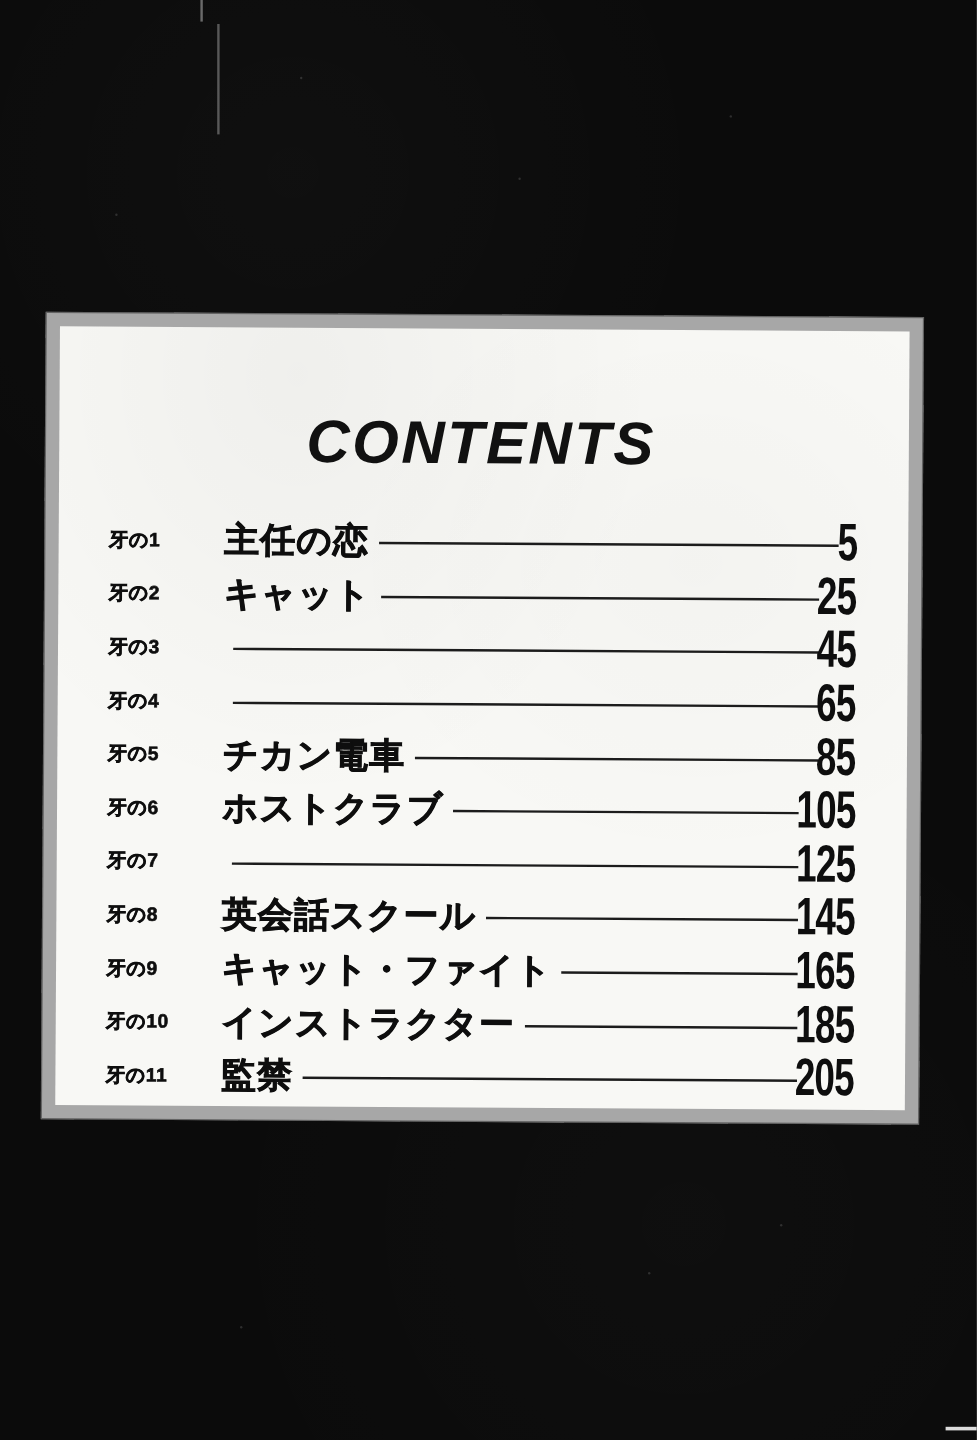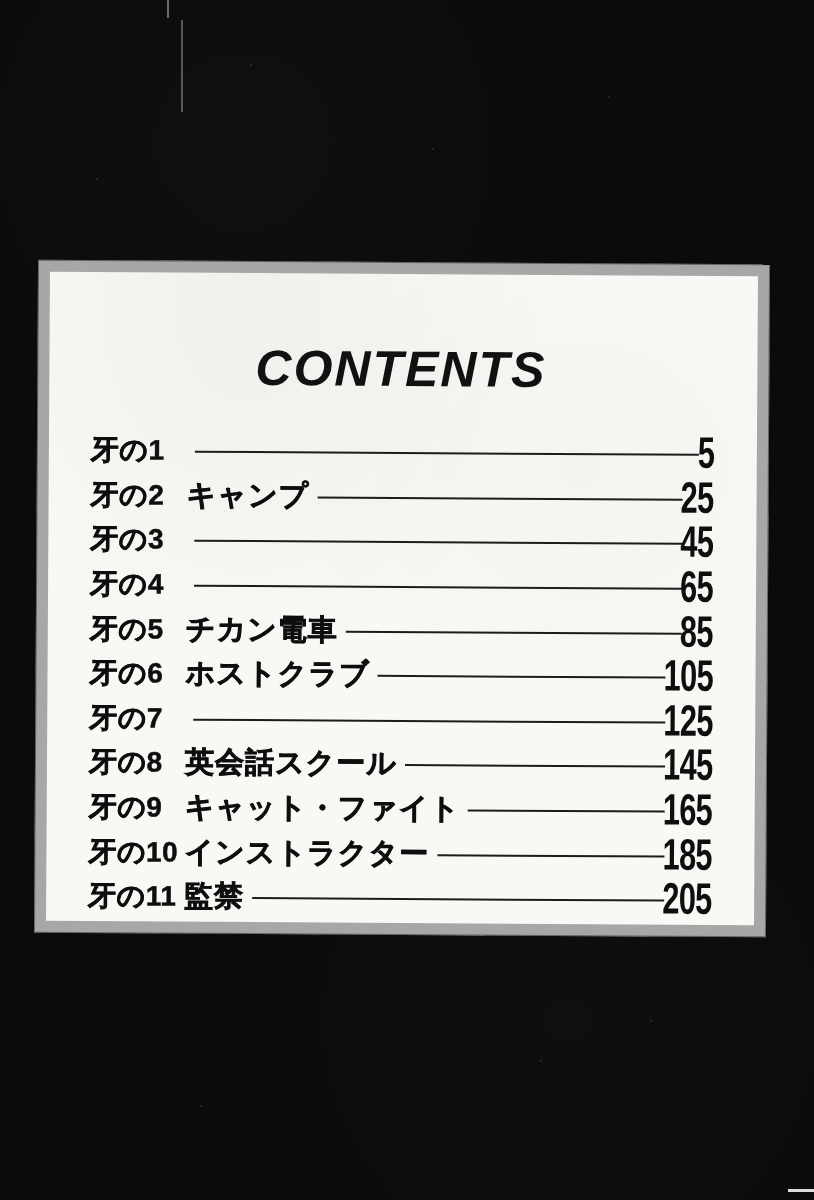--- a/index.html
+++ b/index.html
@@ -51,21 +51,21 @@
   .toc{
     position:absolute;left:42px;right:43px;top:156px;
   }
   .toc-row{
     height:44.6px;
     display:flex;align-items:center;
     white-space:nowrap;
   }
   .ch-label{
     width:96px;flex:0 0 auto;
-    font-size:28px;font-weight:700;
+    font-size:16px;font-weight:700;
     letter-spacing:0.5px;
     -webkit-text-stroke:0.5px #0e0e0e;
   }
   .ch-title{
     flex:0 0 auto;
     font-size:29px;font-weight:700;
     letter-spacing:1px;
     -webkit-text-stroke:0.7px #0e0e0e;
   }
   .leader{
@@ -102,27 +102,28 @@
 
 <div class="page-frame">
   <div class="page-surface">
 
     <div class="contents-heading">CONTENTS</div>
 
     <div class="toc">
 
       <div class="toc-row">
         <span class="ch-label">牙の1</span>
+        <span class="ch-title">主任の恋</span>
         <span class="leader" style="margin-right: -8.9px;"></span>
         <span class="page-num">5</span>
       </div>
 
       <div class="toc-row">
         <span class="ch-label">牙の2</span>
-        <span class="ch-title">キャンプ</span>
+        <span class="ch-title">キャット</span>
         <span class="leader" style="margin-right: -16.1px;"></span>
         <span class="page-num">25</span>
       </div>
 
       <div class="toc-row">
         <span class="ch-label">牙の3</span>
         <span class="leader" style="margin-right: -16.1px;"></span>
         <span class="page-num">45</span>
       </div>
 

